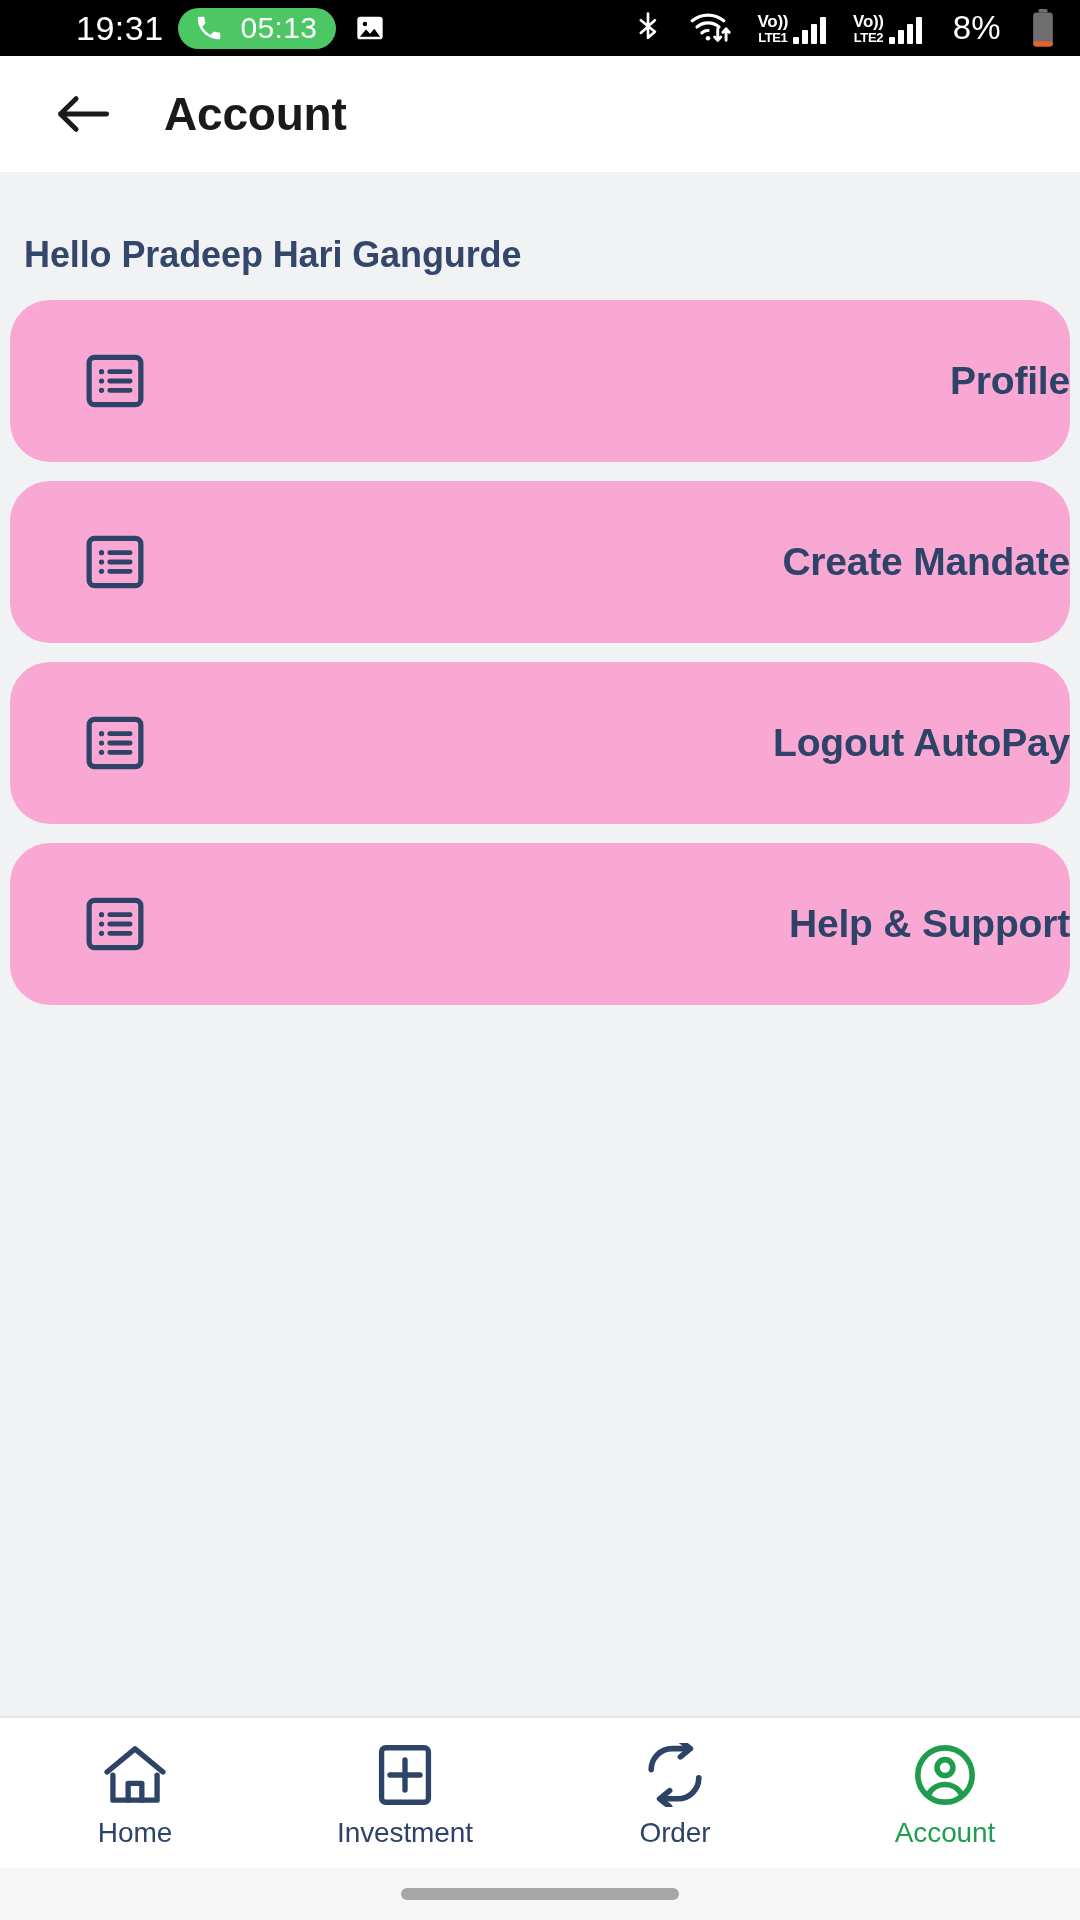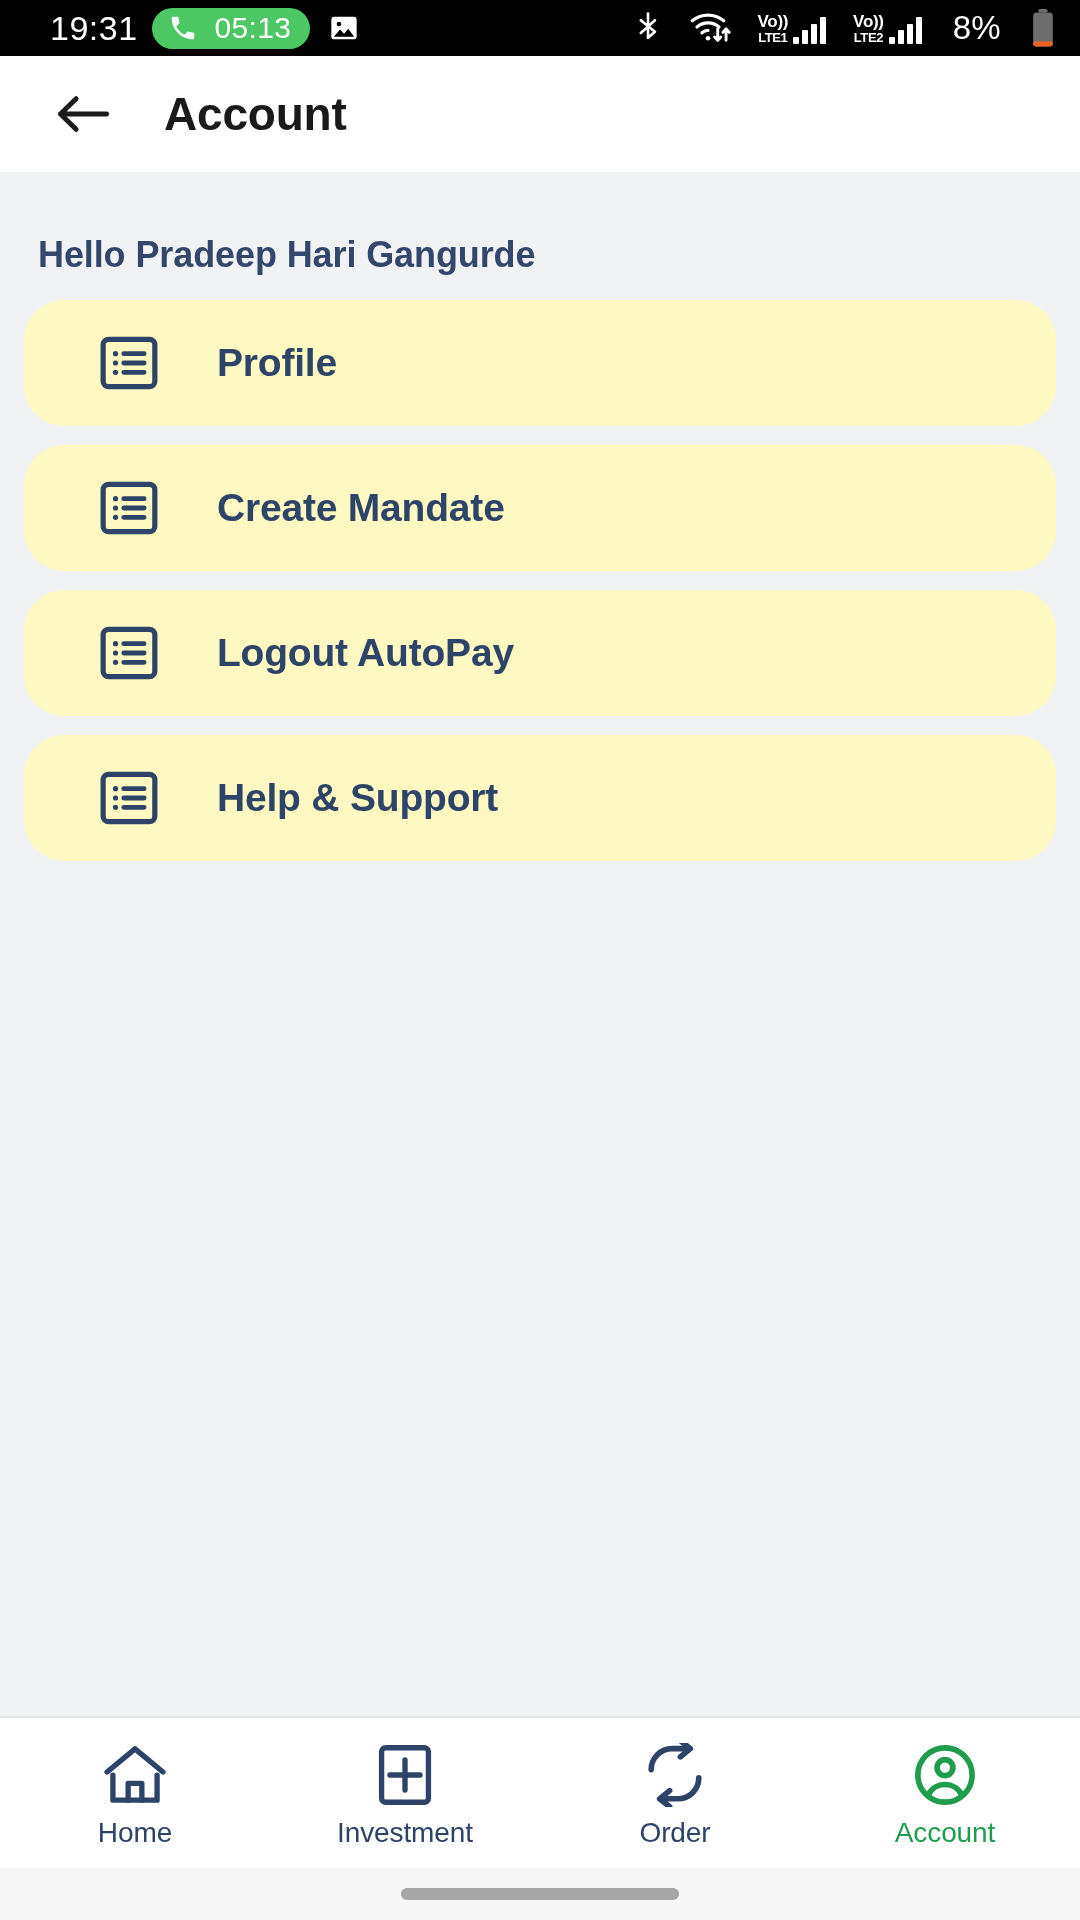--- a/index.html
+++ b/index.html
@@ -21,21 +21,21 @@
     flex-direction: column;
   }
 
   
   .status-bar {
     height: 56px;
     background: #000000;
     display: flex;
     align-items: center;
     justify-content: space-between;
-    padding: 0 24px 0 50px;
+    padding: 0 24px 0 76px;
     flex: 0 0 auto;
   }
   .status-left {
     display: flex;
     align-items: center;
     gap: 14px;
   }
   .status-clock {
     color: #ffffff;
     font-size: 34px;
@@ -125,41 +125,42 @@
     font-weight: 700;
     color: #1a1a1a;
     margin-left: 44px;
     letter-spacing: -0.2px;
   }
 
   
   .content {
     flex: 1 1 auto;
     background: #f1f2f3;
-    padding: 0 24px;
+    padding: 0 10px;
     overflow: hidden;
     position: relative;
   }
   .greeting {
     font-size: 36px;
     font-weight: 700;
     color: #33466b;
     padding: 62px 0 24px 14px;
     letter-spacing: -0.1px;
   }
 
   .menu-card {
-    background: #fef9c3;
+    background: #f9a8d4;
     border-radius: 40px;
-    height: 126px;
+    height: 162px;
     display: flex;
     align-items: center;
     padding-left: 72px;
     margin-bottom: 19px;
     cursor: pointer;
+    justify-content: space-between;
   }
   .menu-card .list-ic { flex: 0 0 auto; display: block; }
   .menu-label {
     font-size: 39px;
     font-weight: 700;
     color: #2d4367;
     margin-left: 55px;
     letter-spacing: -0.2px;
   }
 

